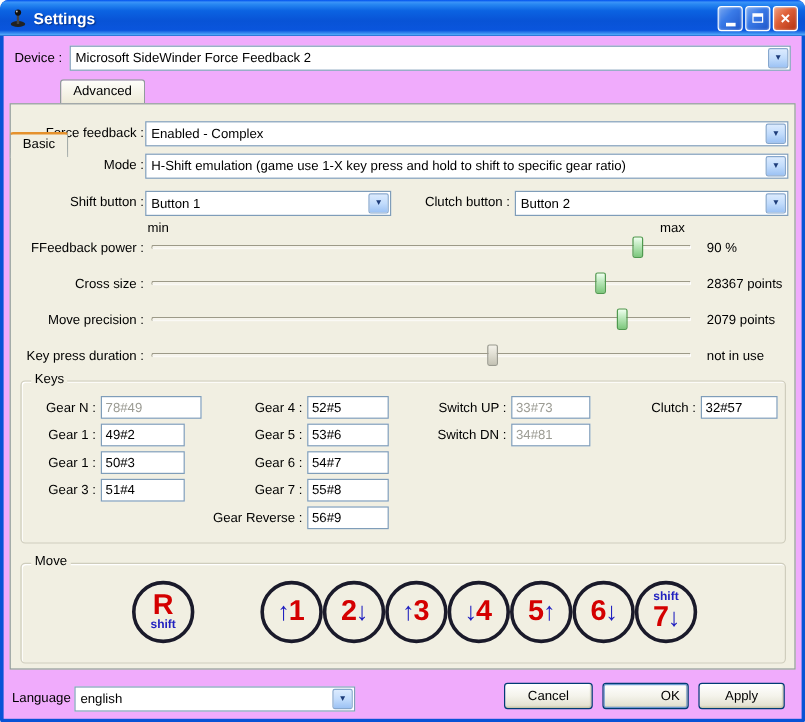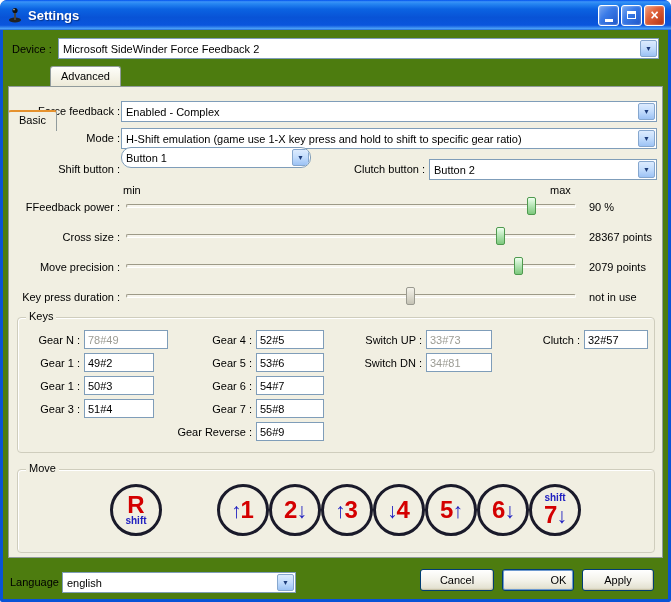--- a/index.html
+++ b/index.html
@@ -20,21 +20,21 @@
     width:21px; height:21px; border:1px solid #fff; border-radius:3px;
     display:flex; align-items:center; justify-content:center; cursor:pointer;
     background:linear-gradient(135deg,#7AA8F0 0%,#3A7BE8 40%,#1E55C8 100%);
     box-shadow:inset 0 0 2px rgba(255,255,255,.6);
   }
   .tb-btn.close { background:linear-gradient(135deg,#F0A080 0%,#E0623A 40%,#B23010 100%); }
   .glyph-min { width:8px; height:3px; background:#fff; margin-top:10px; }
   .glyph-max { width:9px; height:8px; border:1px solid #fff; border-top:3px solid #fff; }
   .glyph-close { color:#fff; font-weight:bold; font-size:14px; line-height:14px; }
 
-  .client { position:absolute; top:30px; left:3px; right:3px; bottom:3px; background:#4d7c0f; }
+  .client { position:absolute; top:30px; left:3px; right:3px; bottom:3px; background:#f0abfc; }
 
   
   .lbl { position:absolute; white-space:nowrap; }
   .combo { position:absolute; height:21px; background:#fff; border:1px solid #7F9DB9; display:flex; align-items:center; padding:0 20px 0 4px; overflow:hidden; }
   .combo-text { white-space:nowrap; overflow:hidden; }
   .combo-btn {
     position:absolute; right:1px; top:1px; bottom:1px; width:17px;
     background:linear-gradient(180deg,#DCEBFE 0%,#C2DCFC 50%,#9CC2F4 100%);
     border:1px solid #86A7CE; border-radius:2px;
     display:flex; align-items:center; justify-content:center;
@@ -136,21 +136,21 @@
         <span class="combo-btn">▼</span>
       </div>
 
       <span class="s-label" style="top:45px;">Mode :</span>
       <div class="combo" style="left:112px; top:41px; width:536px;">
         <span class="combo-text">H-Shift emulation (game use 1-X key press and hold to shift to specific gear ratio)</span>
         <span class="combo-btn">▼</span>
       </div>
 
       <span class="s-label" style="top:76px;">Shift button :</span>
-      <div class="combo" style="left:112px; top:60px; width:190px;border-radius:10px;">
+      <div class="combo" style="left:112px; top:72px; width:205px;">
         <span class="combo-text">Button 1</span>
         <span class="combo-btn">▼</span>
       </div>
       <span class="lbl" style="left:340px; top:76px; width:76px; text-align:right;">Clutch button :</span>
       <div class="combo" style="left:420px; top:72px; width:228px;">
         <span class="combo-text">Button 2</span>
         <span class="combo-btn">▼</span>
       </div>
 
       <span class="lbl" style="left:114px; top:97px;">min</span>

